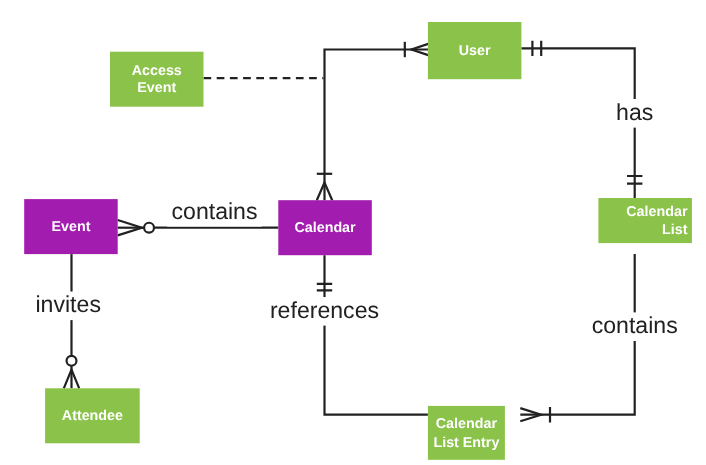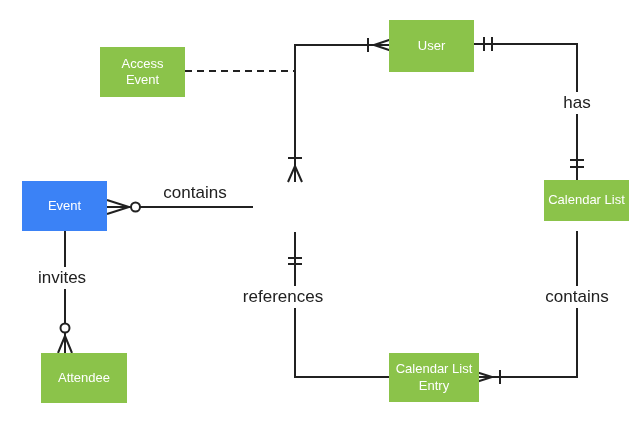--- a/index.html
+++ b/index.html
@@ -1,25 +1,25 @@
 <!DOCTYPE html>
 <html><head>
 <meta charset="utf-8">
 <style>
   html,body{margin:0;padding:0;background:#fff;}
   .canvas{position:relative;width:642px;height:423px;background:#fff;overflow:hidden;
           font-family:"Liberation Sans",sans-serif;}
   .canvas svg{position:absolute;left:0;top:0;}
   .entity{position:absolute;display:flex;align-items:center;justify-content:center;
           color:#fff;font-size:13px;line-height:1.25;text-align:center;padding:0 4px;
-          box-sizing:border-box;}
+          box-sizing:border-box;font-weight:bold;}
   .entity.green{background:#8BC34A;}
-  .entity.orange{background:#3b82f6;font-weight:normal;}
+  .entity.orange{background:#a21caf;font-weight:bold;}
   .rel-label{position:absolute;transform:translate(-50%,-50%);background:#fff;
-             padding:1px 4px;font-size:17px;color:#212121;white-space:nowrap;}
+             padding:1px 4px;font-size:21px;color:#212121;white-space:nowrap;}
 </style>
 </head>
 <body>
 
 <div class="canvas">
 
   <svg width="642" height="423" viewBox="0 0 642 423">
     <g stroke="#212121" stroke-width="2" fill="none">
 
       <g>
@@ -74,37 +74,40 @@
   </div>
 
   <div class="entity green" style="left:100px;top:47px;width:85px;height:50px;">
     <span>Access Event</span>
   </div>
 
   <div class="entity orange" style="left:22px;top:181px;width:85px;height:50px;">
     <span>Event</span>
   </div>
 
+  <div class="entity orange" style="left:253px;top:182px;width:85px;height:50px;">
+    <span>Calendar</span>
+  </div>
 
   <div class="entity green" style="left:544px;top:180px;width:85px;height:41px;text-align:right;">
     <span>Calendar List</span>
   </div>
 
   <div class="entity green" style="left:22px;top:353px;width:86px;height:50px;margin-left:19px;">
     <span>Attendee</span>
   </div>
 
-  <div class="entity green" style="left:389px;top:353px;width:90px;height:49px;">
+  <div class="entity green" style="left:389px;top:369px;width:70px;height:49px;">
     <span>Calendar List Entry</span>
   </div>
 
 
   <div class="rel-label" style="left:195px;top:193px;">contains</div>
 
   <div class="rel-label" style="left:62px;top:278px;">invites</div>
 
-  <div class="rel-label" style="left:283px;top:283px;margin-top:14px;">references</div>
+  <div class="rel-label" style="left:295px;top:283px;">references</div>
 
   <div class="rel-label" style="left:577px;top:103px;">has</div>
 
   <div class="rel-label" style="left:577px;top:297px;">contains</div>
 
 </div>
 
 </body></html>

